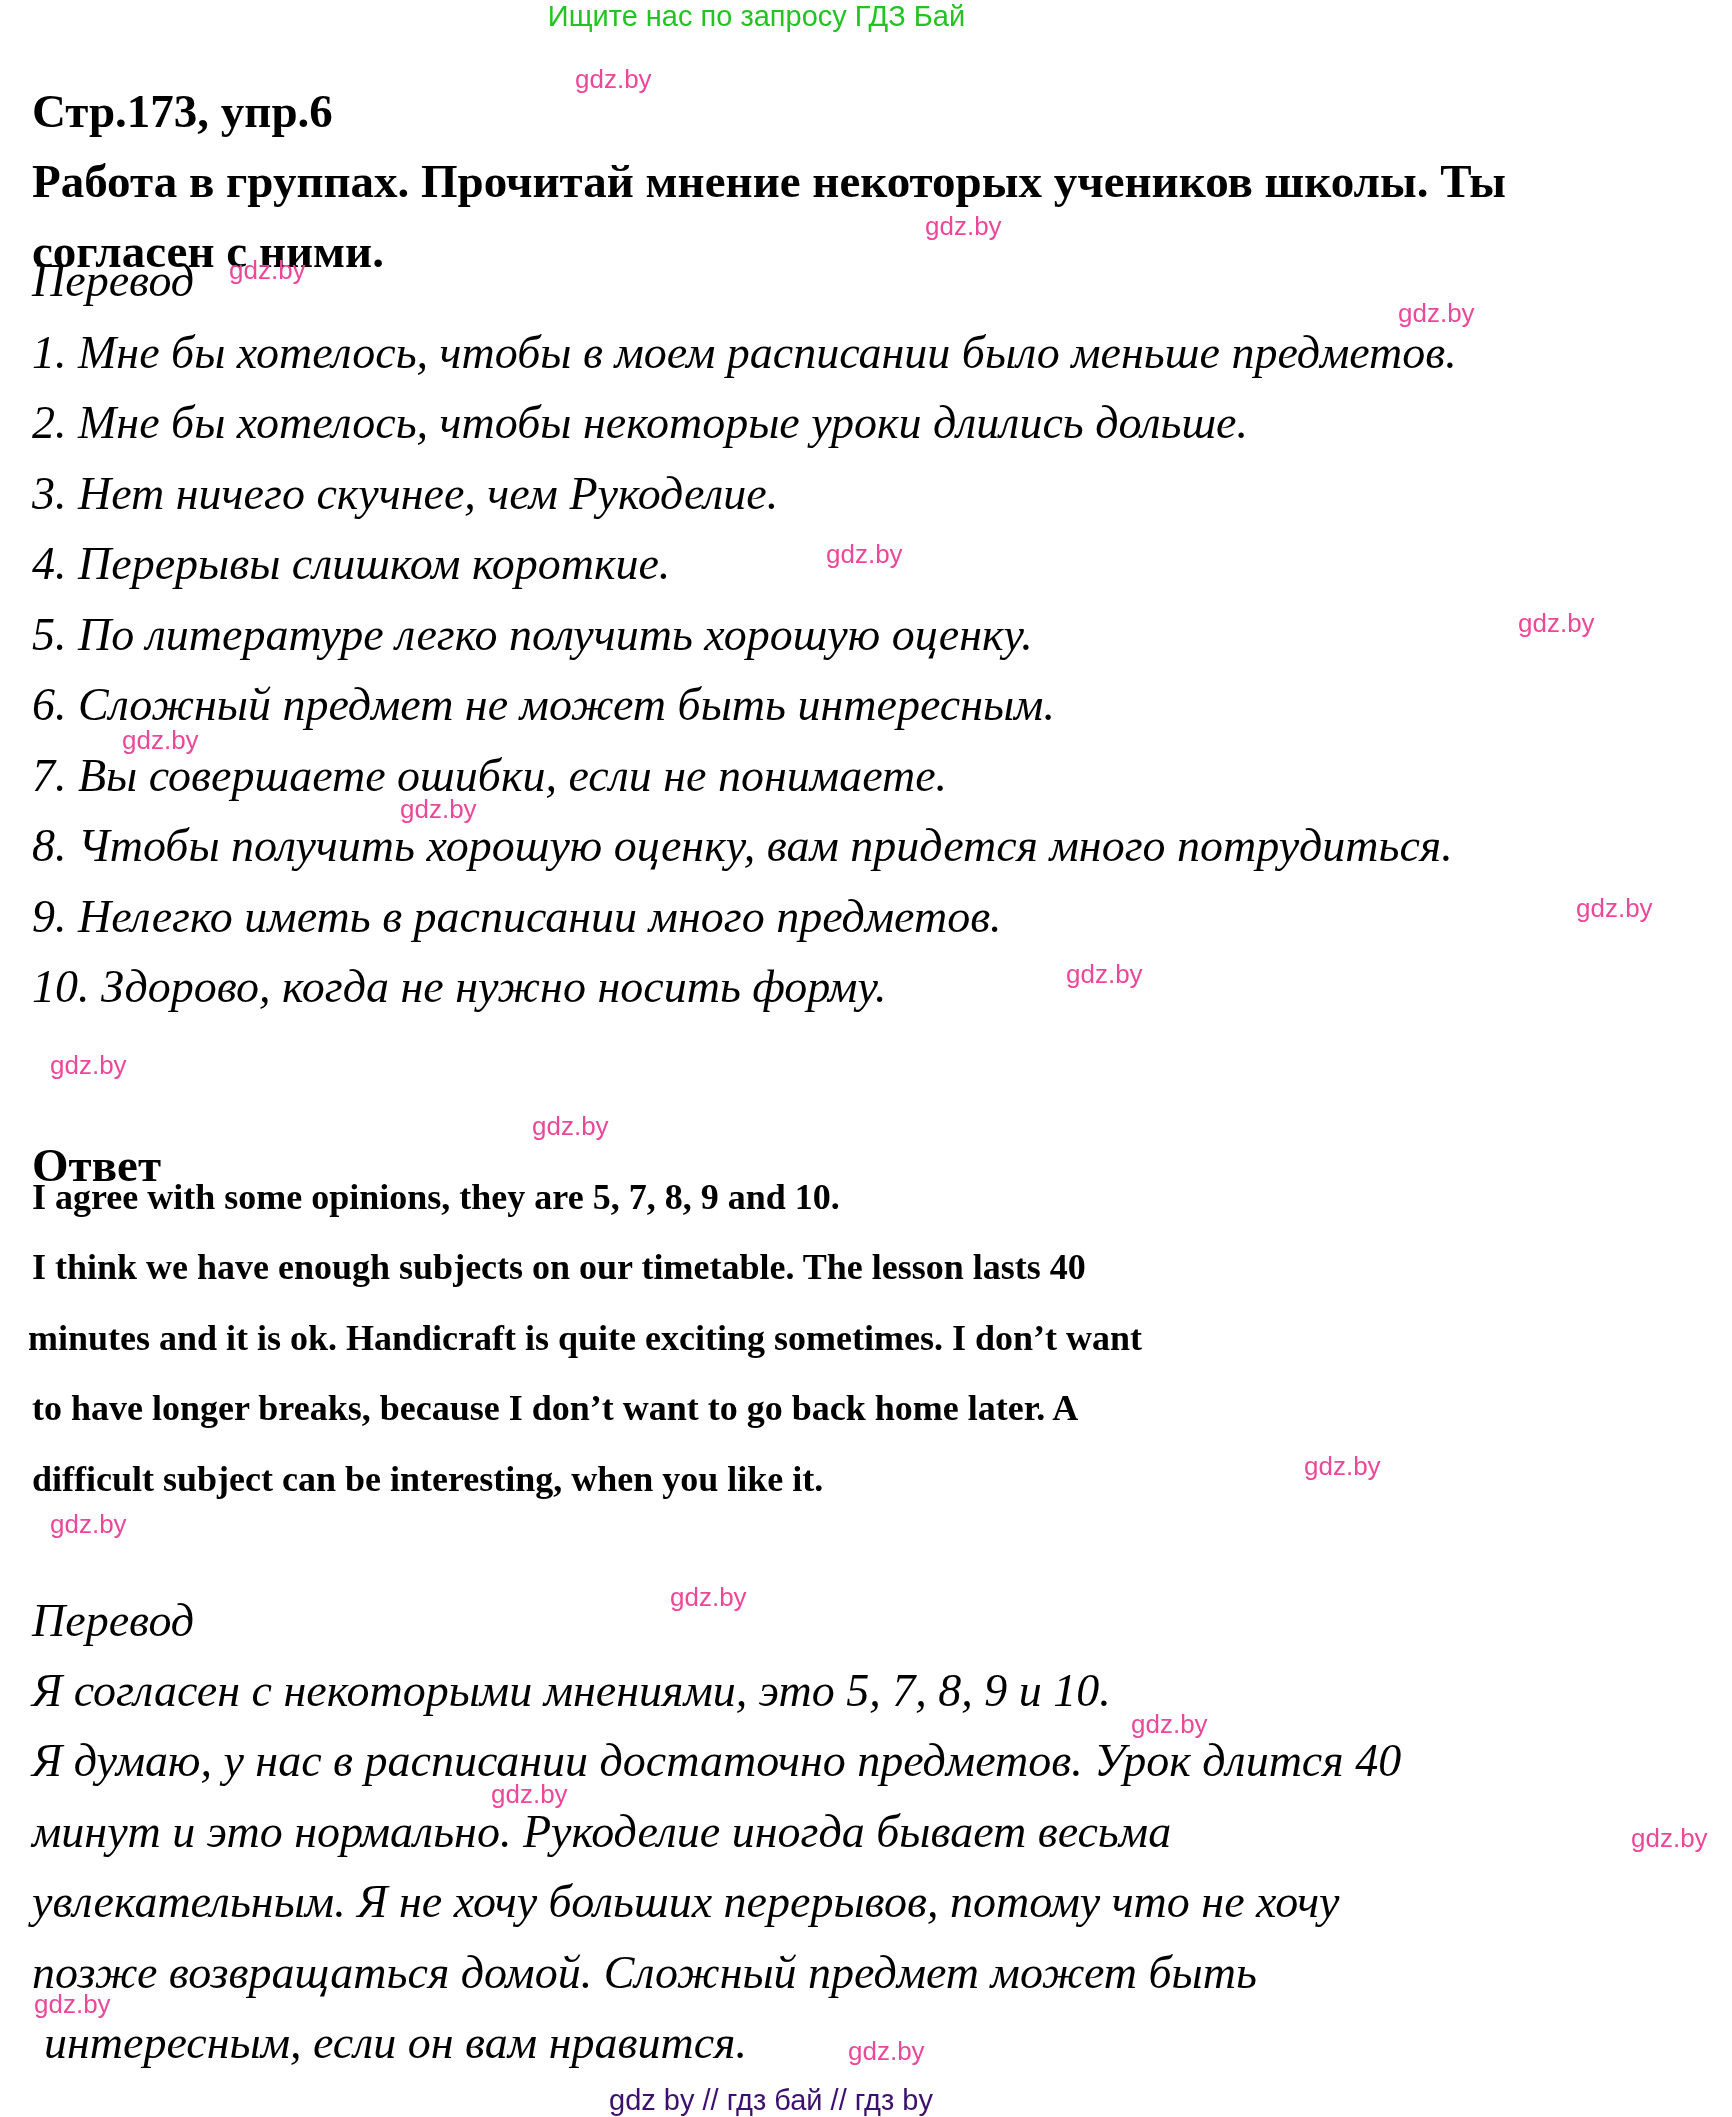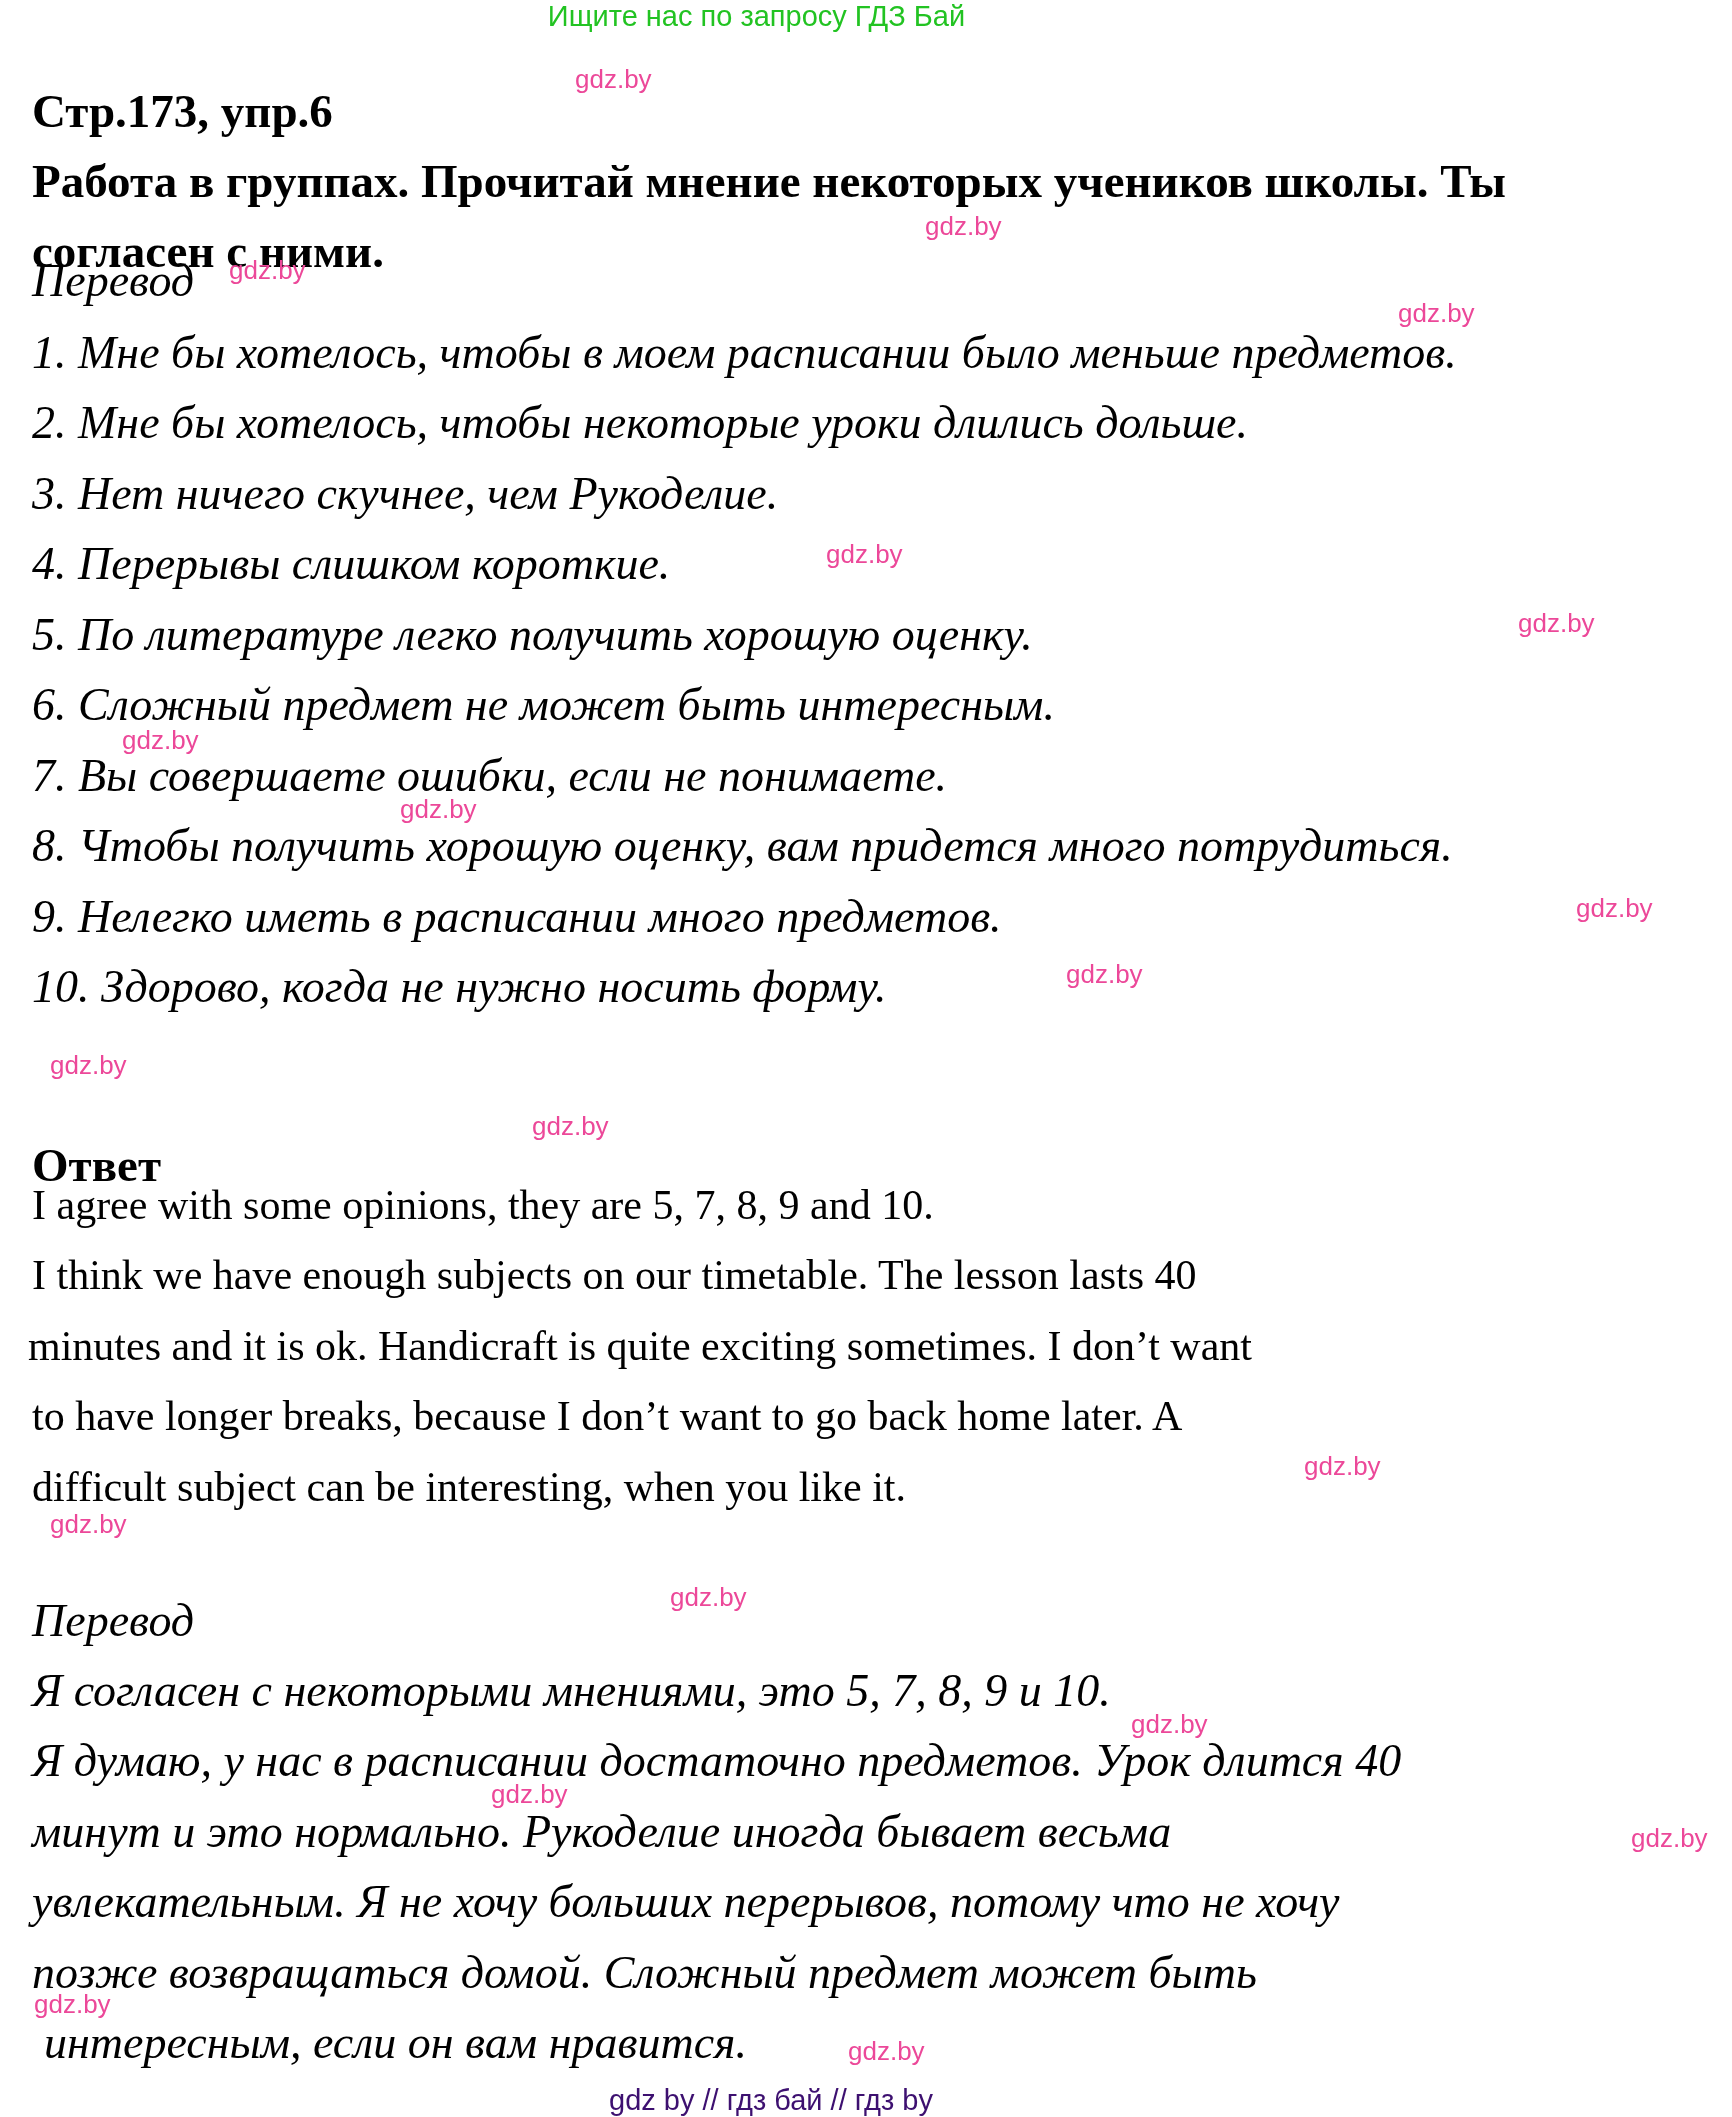--- a/index.html
+++ b/index.html
@@ -2,21 +2,21 @@
 <html style="font-size:14.5px"><head>
 <meta charset="utf-8">
 <style>
   html, body { margin:0; padding:0; background:#ffffff; }
   body { width:1733px; height:2117px; position:relative; overflow:hidden; }
   .abs { position:absolute; white-space:nowrap; }
   .banner { top:0; left:0; width:1513px; text-align:center; font-family:"Liberation Sans", sans-serif; font-size:29px; line-height:33px; color:#22c322; }
   .serif { font-family:"Liberation Serif", serif; color:#000; }
   .h-bold { font-weight:bold; font-size:47px; line-height:55px;margin-top:40px; }
   .ital { font-style:italic; font-size:46px; line-height:55px; }
-  .ans { font-weight:normal; font-size:42px; line-height:55px;margin-top:8px; }
+  .ans { font-weight:bold; font-size:36px; line-height:55px; }
   .wm { font-family:"Liberation Sans", sans-serif; font-size:26px; line-height:29px; color:#ec4899; }
   .footer { top:2084px; left:0; width:1542px; text-align:center; font-family:"Liberation Sans", sans-serif; font-size:29px; line-height:33px; color:#3d1070; }
 </style>
 </head>
 <body>
 
 <div class="abs banner">Ищите нас по запросу ГДЗ Бай</div>
 
 <div class="abs serif h-bold" style="top:44px;left:32px;">Стр.173, упр.6</div>
 <div class="abs serif h-bold" style="top:114px;left:32px;">Работа в группах. Прочитай мнение некоторых учеников школы. Ты</div>

